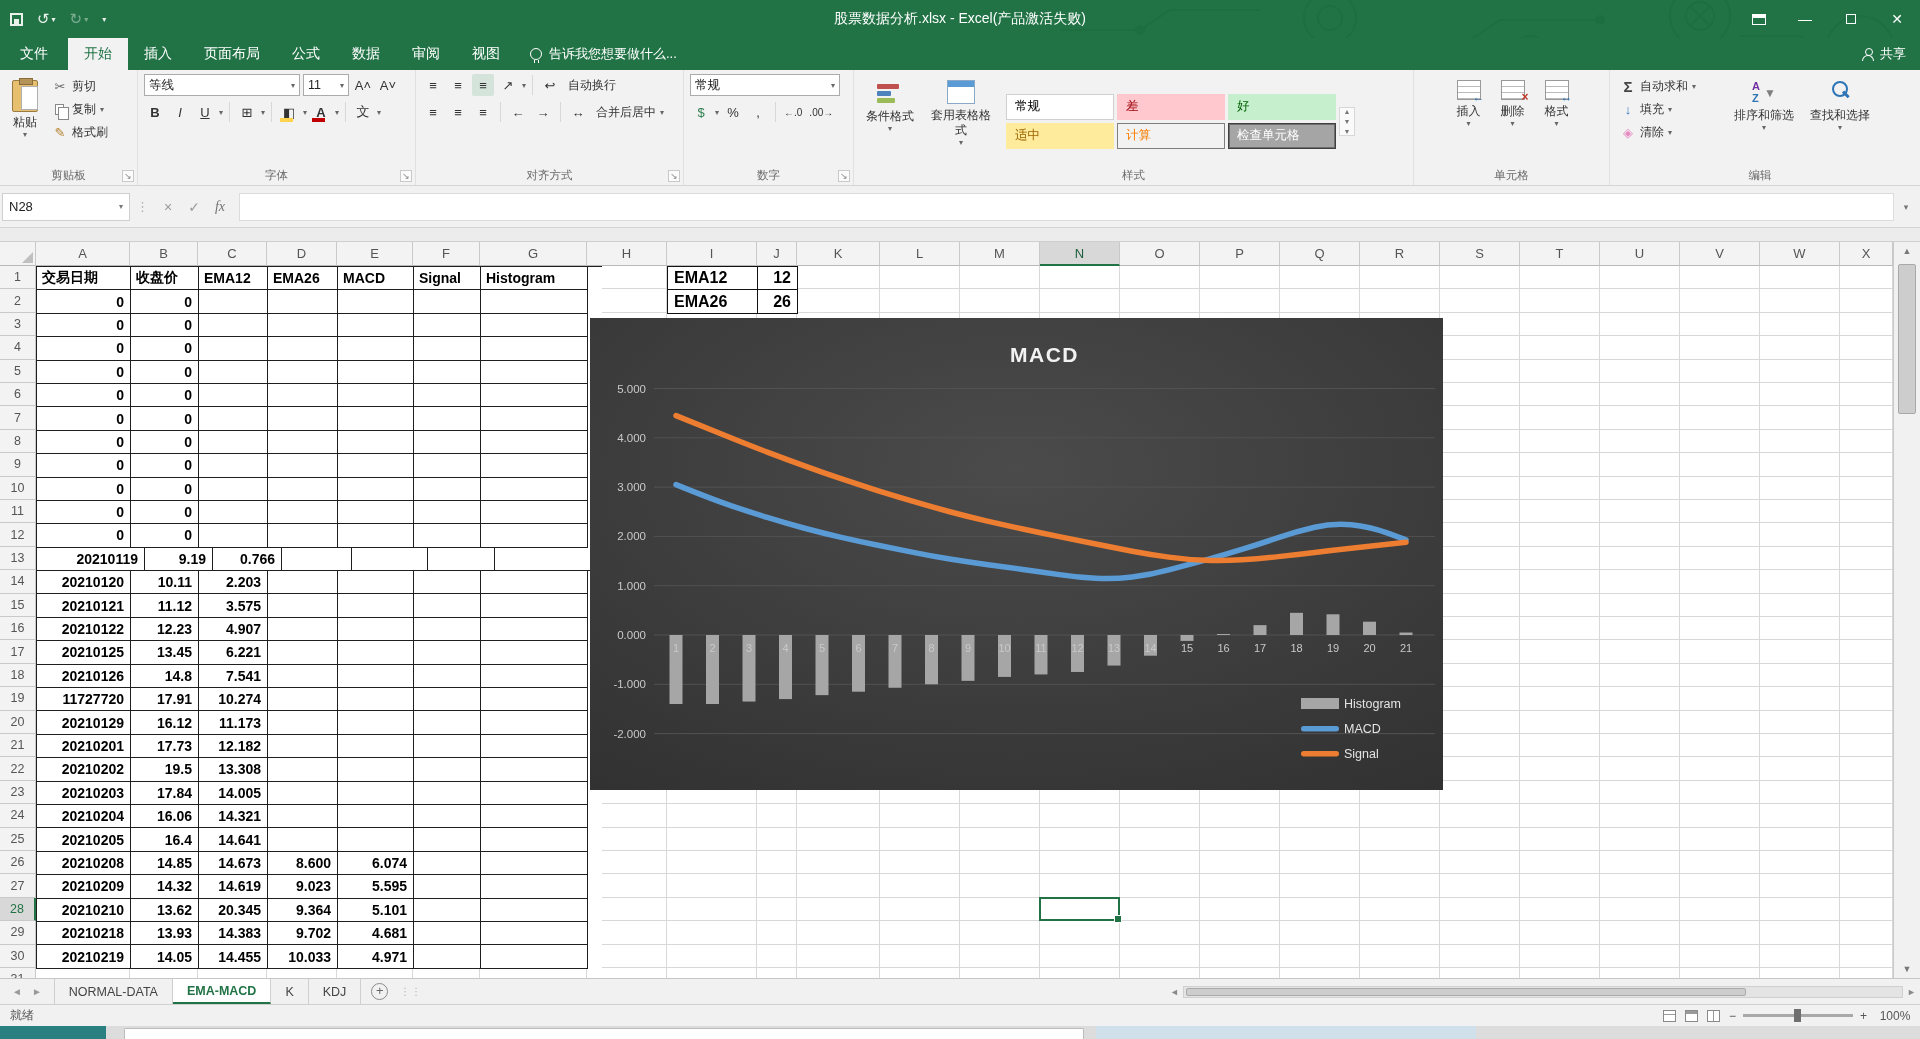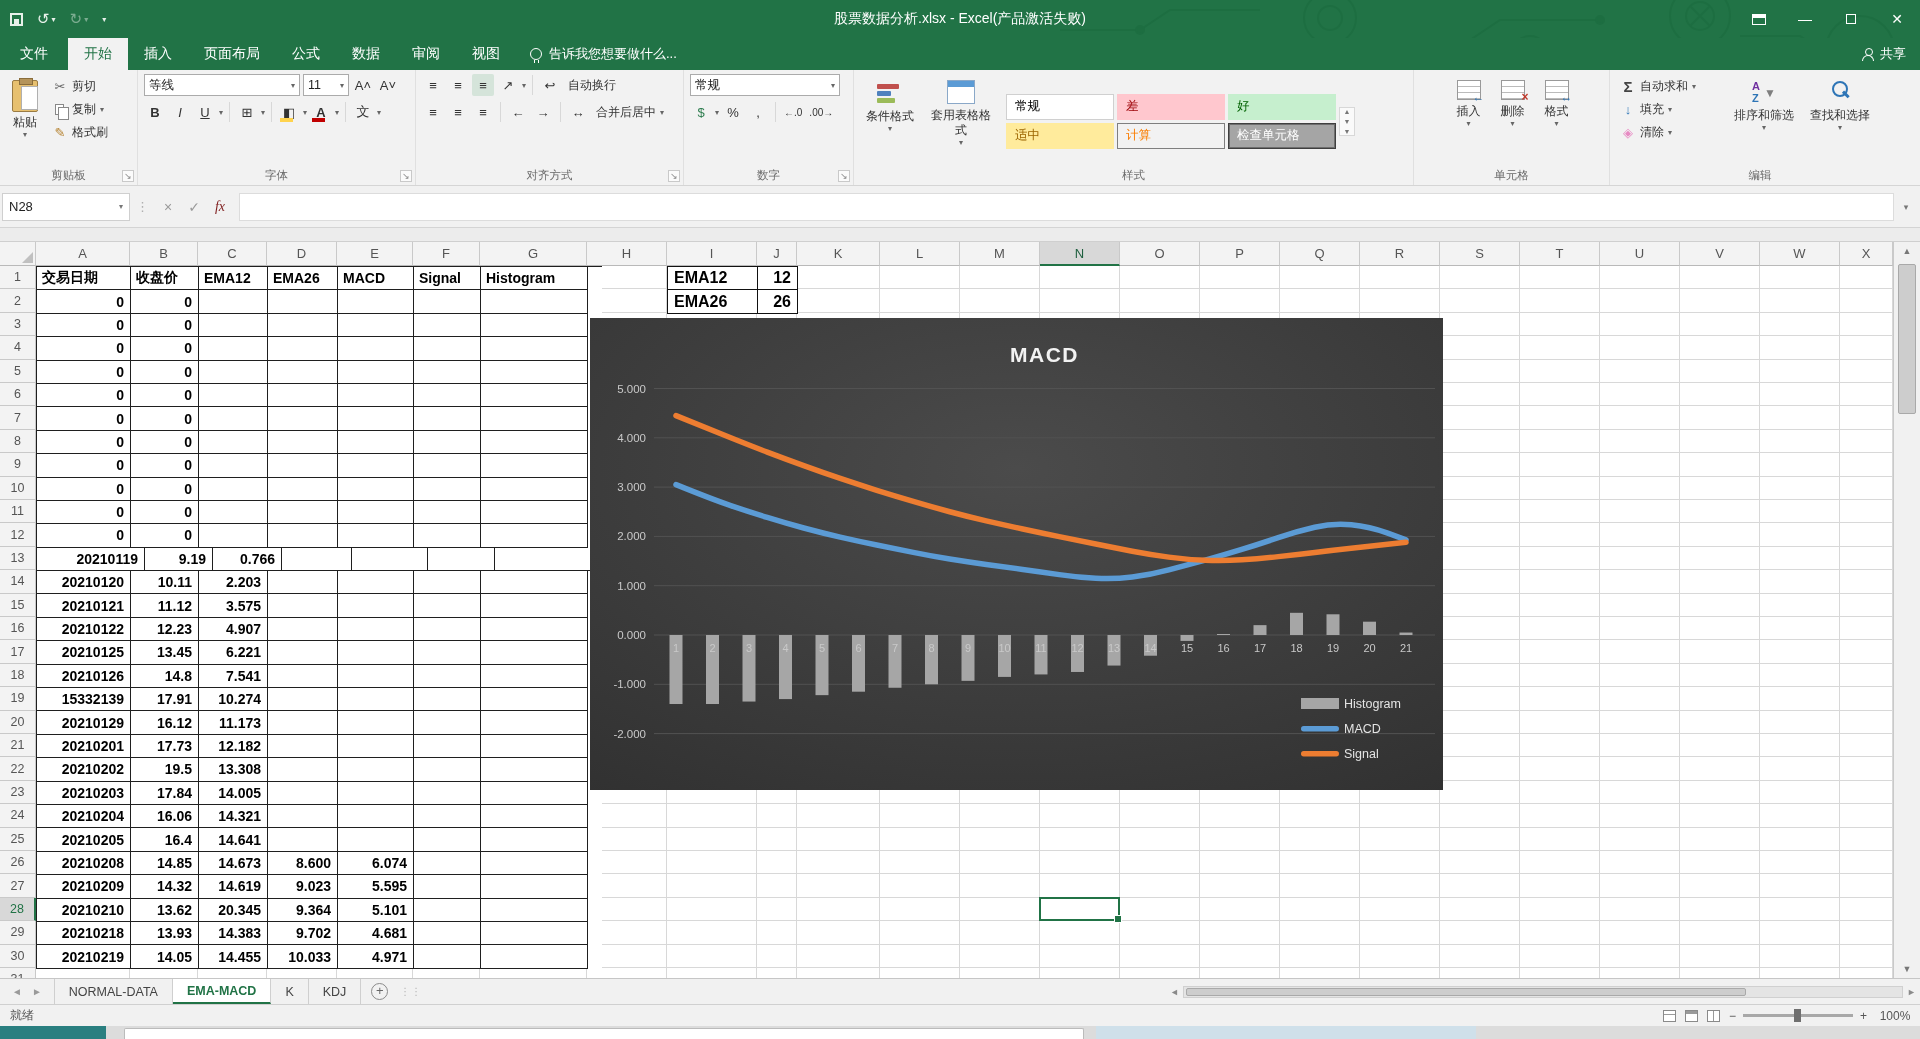--- a/index.html
+++ b/index.html
@@ -80,21 +80,21 @@
   .imag::after { content:""; position:absolute; left:13px; top:13px; width:8px; height:2.5px; background:#2e75b6; transform:rotate(45deg);}
   .sigma { color:#444; font-size:15px; font-weight:bold;}
   .fillarrow { color:#2e75b6; font-weight:bold;}
   .clearic { color:#e78ac3; }
 
   
   .fbar { position:absolute; left:0; top:186px; width:1920px; height:42px; background:#f1f1f1; border-bottom:1px solid #d4d4d4; display:flex; align-items:center; padding:5px 2px; }
   .namebox { width:128px; height:28px; background:#fff; border:1px solid #cfcfcf; display:flex; align-items:center; justify-content:space-between; padding:0 6px; font-size:13px; color:#222;}
   .fdots { color:#b0b0b0; margin:0 6px; font-size:13px; }
   .fbtn { width:26px; height:28px; display:flex; align-items:center; justify-content:center; color:#9a9a9a; font-size:14px;}
-  .fx { font-style:italic; font-family:"Liberation Serif","DejaVu Serif",serif; color:#7f1d1d; }
+  .fx { font-style:italic; font-family:"Liberation Serif","DejaVu Serif",serif; color:#737373; }
   .finput { flex:1; height:28px; background:#fff; border:1px solid #dcdcdc; margin-left:6px; }
   .fchev { width:24px; text-align:center; color:#777; font-size:9px;}
   .gapstrip { position:absolute; left:0; top:228px; width:1920px; height:14px; background:#ececec; border-bottom:1px solid #cfcfcf;}
 
   
   .sheet { position:absolute; left:0; top:242px; width:1893px; height:736px; background:#fff; overflow:hidden; }
   .colheaders { position:absolute; left:0; top:0; height:24px; display:flex; z-index:5;}
   .cornercell { width:36px; height:24px; background:#f3f3f3; border-right:1px solid #c9c9c9; border-bottom:1px solid #b9b9b9; position:relative;}
   .cornercell::after { content:""; position:absolute; right:2px; bottom:2px; border-left:11px solid transparent; border-bottom:11px solid #c0c0c0;}
   .colh { height:24px; background:#f3f3f3; border-right:1px solid #c9c9c9; border-bottom:1px solid #b9b9b9; display:flex; align-items:center; justify-content:center; font-size:13px; color:#555;}
@@ -727,21 +727,21 @@
         <div class="trow" style="height: 23.4px;">
           <div class="tc num" style="width: 94px;">20210126</div>
           <div class="tc num" style="width: 68px;">14.8</div>
           <div class="tc num" style="width: 69px;">7.541</div>
           <div class="tc num" style="width: 70px;"></div>
           <div class="tc num" style="width: 76px;"></div>
           <div class="tc num" style="width: 67px;"></div>
           <div class="tc num" style="width: 107px;"></div>
         </div>
         <div class="trow" style="height: 23.4px;">
-          <div class="tc num" style="width: 94px;">15332139</div>
+          <div class="tc num" style="width: 94px;">11727720</div>
           <div class="tc num" style="width: 68px;">17.91</div>
           <div class="tc num" style="width: 69px;">10.274</div>
           <div class="tc num" style="width: 70px;"></div>
           <div class="tc num" style="width: 76px;"></div>
           <div class="tc num" style="width: 67px;"></div>
           <div class="tc num" style="width: 107px;"></div>
         </div>
         <div class="trow" style="height: 23.4px;">
           <div class="tc num" style="width: 94px;">20210129</div>
           <div class="tc num" style="width: 68px;">16.12</div>

